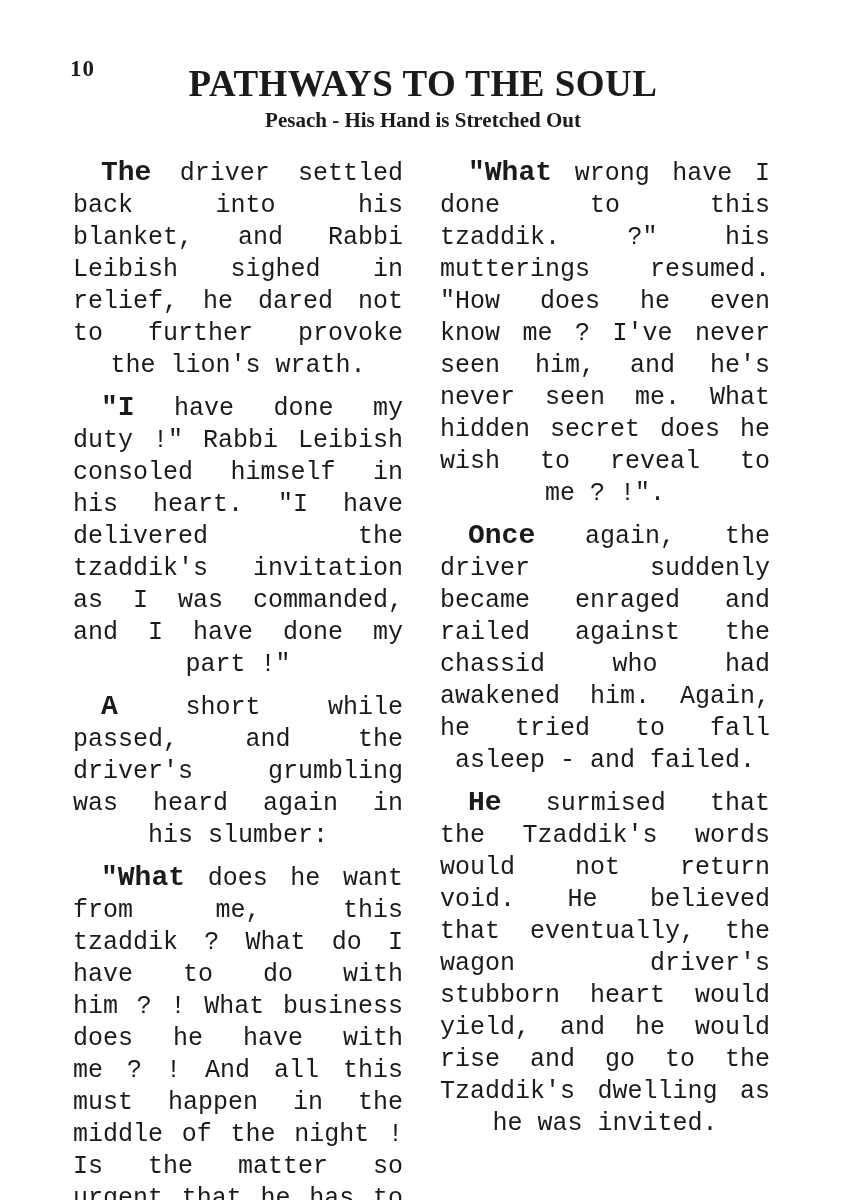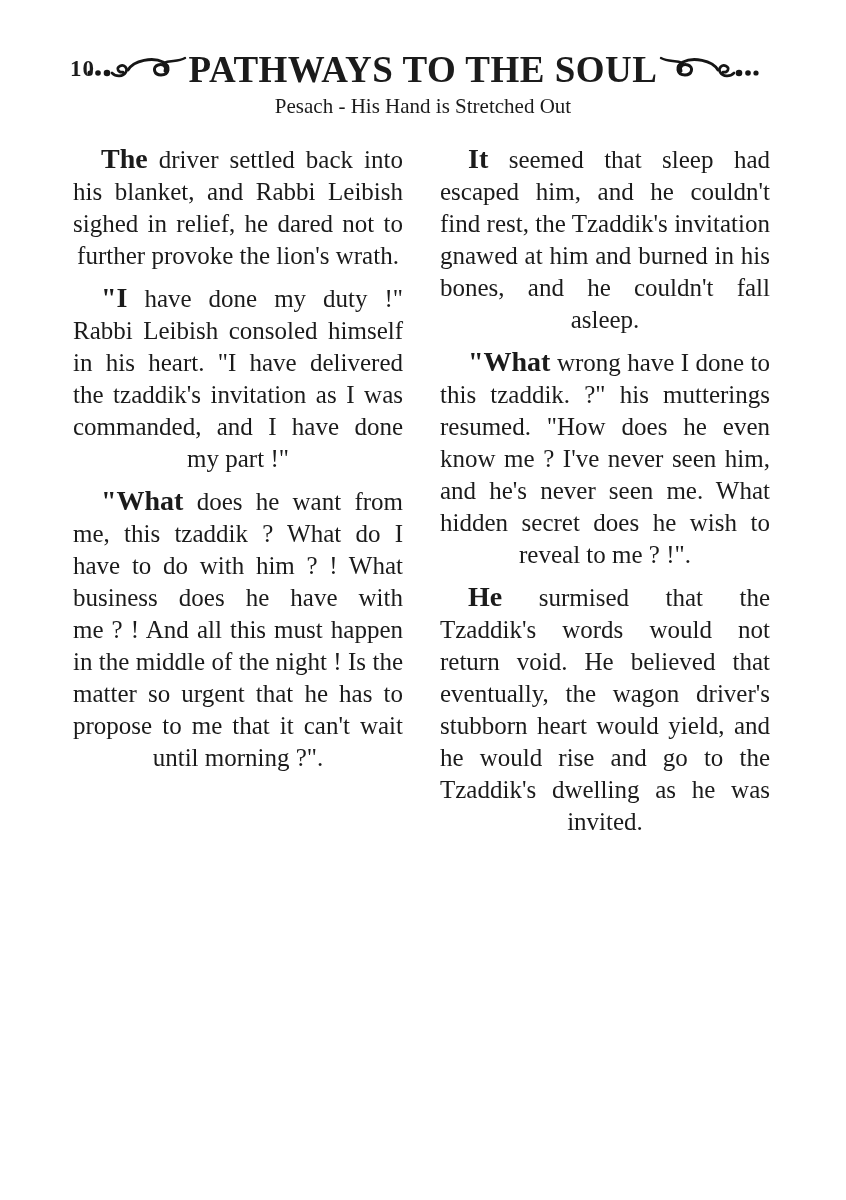--- a/index.html
+++ b/index.html
@@ -2,47 +2,49 @@
 <html><head>
 <meta charset="utf-8">
 <style>
   html,body{margin:0;padding:0;}
   body{
     width:846px;height:1200px;background:#ffffff;
     font-family:"Liberation Serif","DejaVu Serif",serif;
     color:#1b1b1b;overflow:hidden;
   }
   .page{position:relative;width:846px;height:1200px;}
-  .page-header{position:relative;padding-top:48px;}
+  .page-header{position:relative;padding-top:62px;}
   .page-number{
     position:absolute;left:70px;top:56px;
     font-weight:bold;font-size:23px;letter-spacing:1px;
   }
   .title-row{
     display:flex;justify-content:center;align-items:center;gap:0;
     height:42px;
+    flex-direction:column;
   }
   .book-title{
     font-size:37px;font-weight:bold;letter-spacing:0.5px;white-space:nowrap;
   }
   .flourish{display:block;}
   .flourish.right{transform:scaleX(-1);}
   .subtitle{
-    text-align:center;font-weight:normal;font-size:21px;margin-top:4px;
+    text-align:center;font-weight:bold;font-size:21px;margin-top:4px;
   }
   .body-columns{
     display:flex;gap:37px;padding:0 76px 0 73px;margin-top:24px;
   }
   .col{width:330px;}
   p.para{
     margin:0 0 10px 0;
     font-size:25px;line-height:32px;
     text-align:justify;text-align-last:center;
     -moz-text-align-last:center;
     text-indent:28px;
+    font-family:Liberation Mono, monospace;
   }
   p.para:last-child{margin-bottom:0;}
   .lead{font-weight:bold;font-size:1.12em;}
 </style>
 </head>
 <body>
 
 <div class="page">
 
   <div class="page-header">
@@ -82,33 +84,37 @@
     <div class="col">
       <p class="para">
         <b class="lead">The</b>
         <span>driver settled back into his blanket, and Rabbi Leibish sighed in relief, he dared not to further provoke the lion's wrath.</span>
       </p>
       <p class="para">
         <b class="lead">"I</b>
         <span>have done my duty&nbsp;!" Rabbi Leibish consoled himself in his heart. "I have delivered the tzaddik's invitation as I was commanded, and I have done my part&nbsp;!"</span>
       </p>
       <p class="para">
+        <b class="lead">A</b>
+        <span>short while passed, and the driver's grumbling was heard again in his slumber:</span>
+      </p>
+      <p class="para">
         <b class="lead">"What</b>
         <span>does he want from me, this tzaddik&nbsp;? What do I have to do with him&nbsp;?&nbsp;! What business does he have with me&nbsp;?&nbsp;! And all this must happen in the middle of the night&nbsp;! Is the matter so urgent that he has to propose to me that it can't wait until morning&nbsp;?".</span>
       </p>
     </div>
 
     <div class="col">
       <p class="para">
-        <b class="lead">It</b>
-        <span>seemed that sleep had escaped him, and he couldn't find rest, the Tzaddik's invitation gnawed at him and burned in his bones, and he couldn't fall asleep.</span>
+        <b class="lead">"What</b>
+        <span>wrong have I done to this tzaddik.&nbsp;?" his mutterings resumed. "How does he even know me&nbsp;? I've never seen him, and he's never seen me. What hidden secret does he wish to reveal to me&nbsp;?&nbsp;!".</span>
       </p>
       <p class="para">
-        <b class="lead">"What</b>
-        <span>wrong have I done to this tzaddik.&nbsp;?" his mutterings resumed. "How does he even know me&nbsp;? I've never seen him, and he's never seen me. What hidden secret does he wish to reveal to me&nbsp;?&nbsp;!".</span>
+        <b class="lead">Once</b>
+        <span>again, the driver suddenly became enraged and railed against the chassid who had awakened him. Again, he tried to fall asleep - and failed.</span>
       </p>
       <p class="para">
         <b class="lead">He</b>
         <span>surmised that the Tzaddik's words would not return void. He believed that eventually, the wagon driver's stubborn heart would yield, and he would rise and go to the Tzaddik's dwelling as he was invited.</span>
       </p>
     </div>
 
   </div>
 </div>
 

